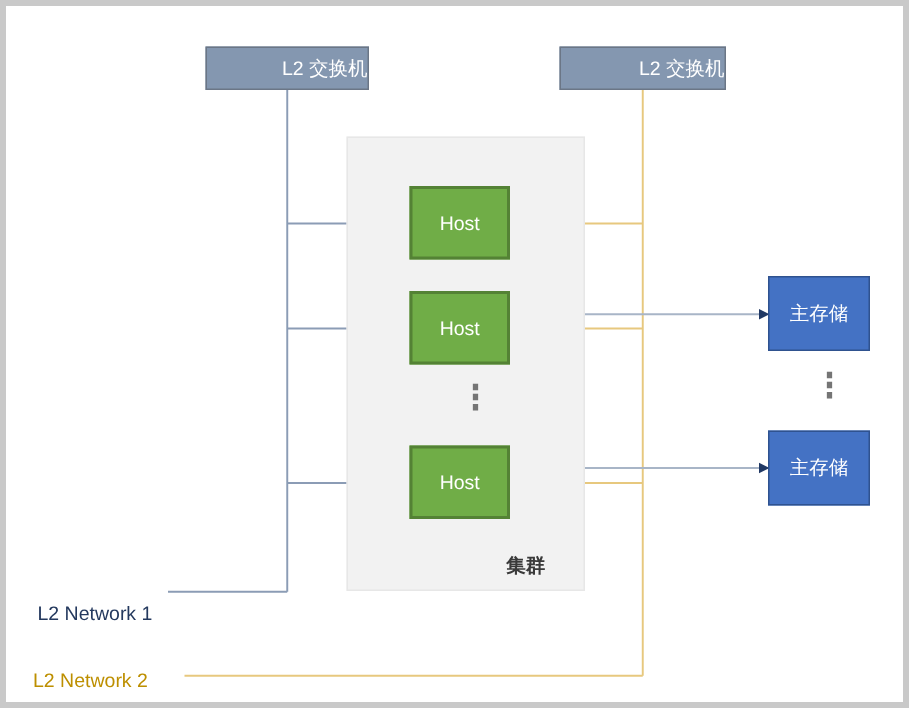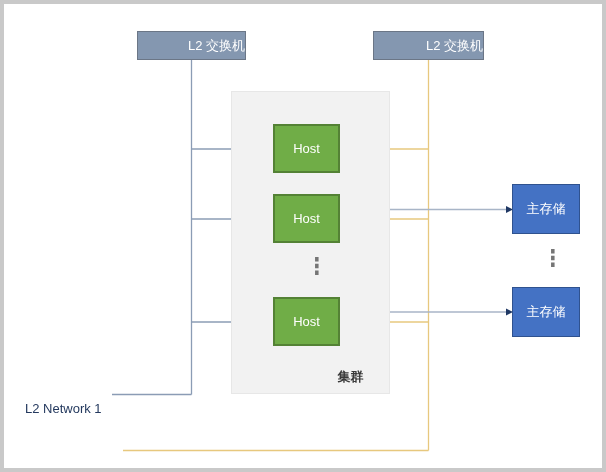--- a/index.html
+++ b/index.html
@@ -113,15 +113,16 @@
 
     <div class="box storage" style="left:504px;top:176px;width:68px;height:50px">
       <span>主存储</span>
     </div>
     <div class="ellipsis" style="left:535px;top:240px;">⋮</div>
     <div class="box storage" style="left:504px;top:279px;width:68px;height:50px">
       <span>主存储</span>
     </div>
 
     <div class="net-label n1">L2 Network 1</div>
+    <div class="net-label n2">L2 Network 2</div>
 
   </div>
 </div>
 
 </body></html>

